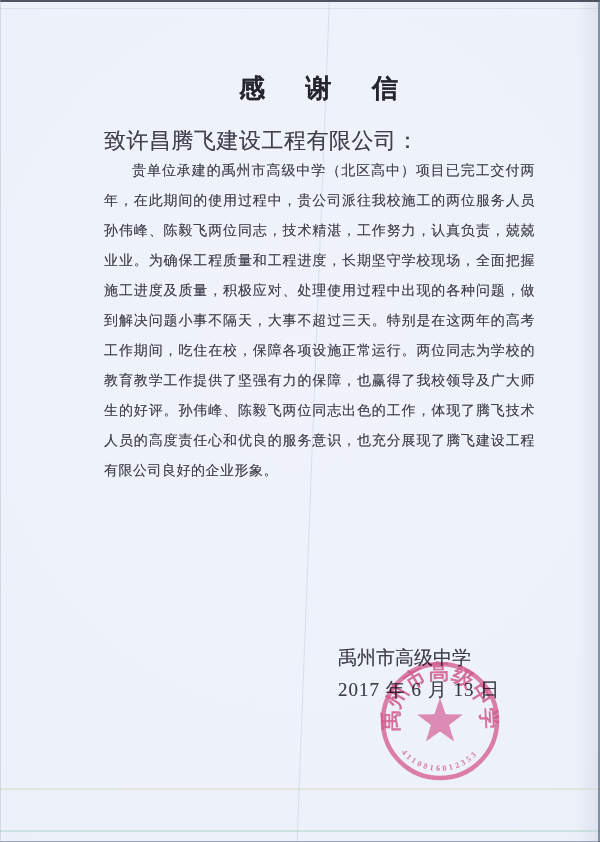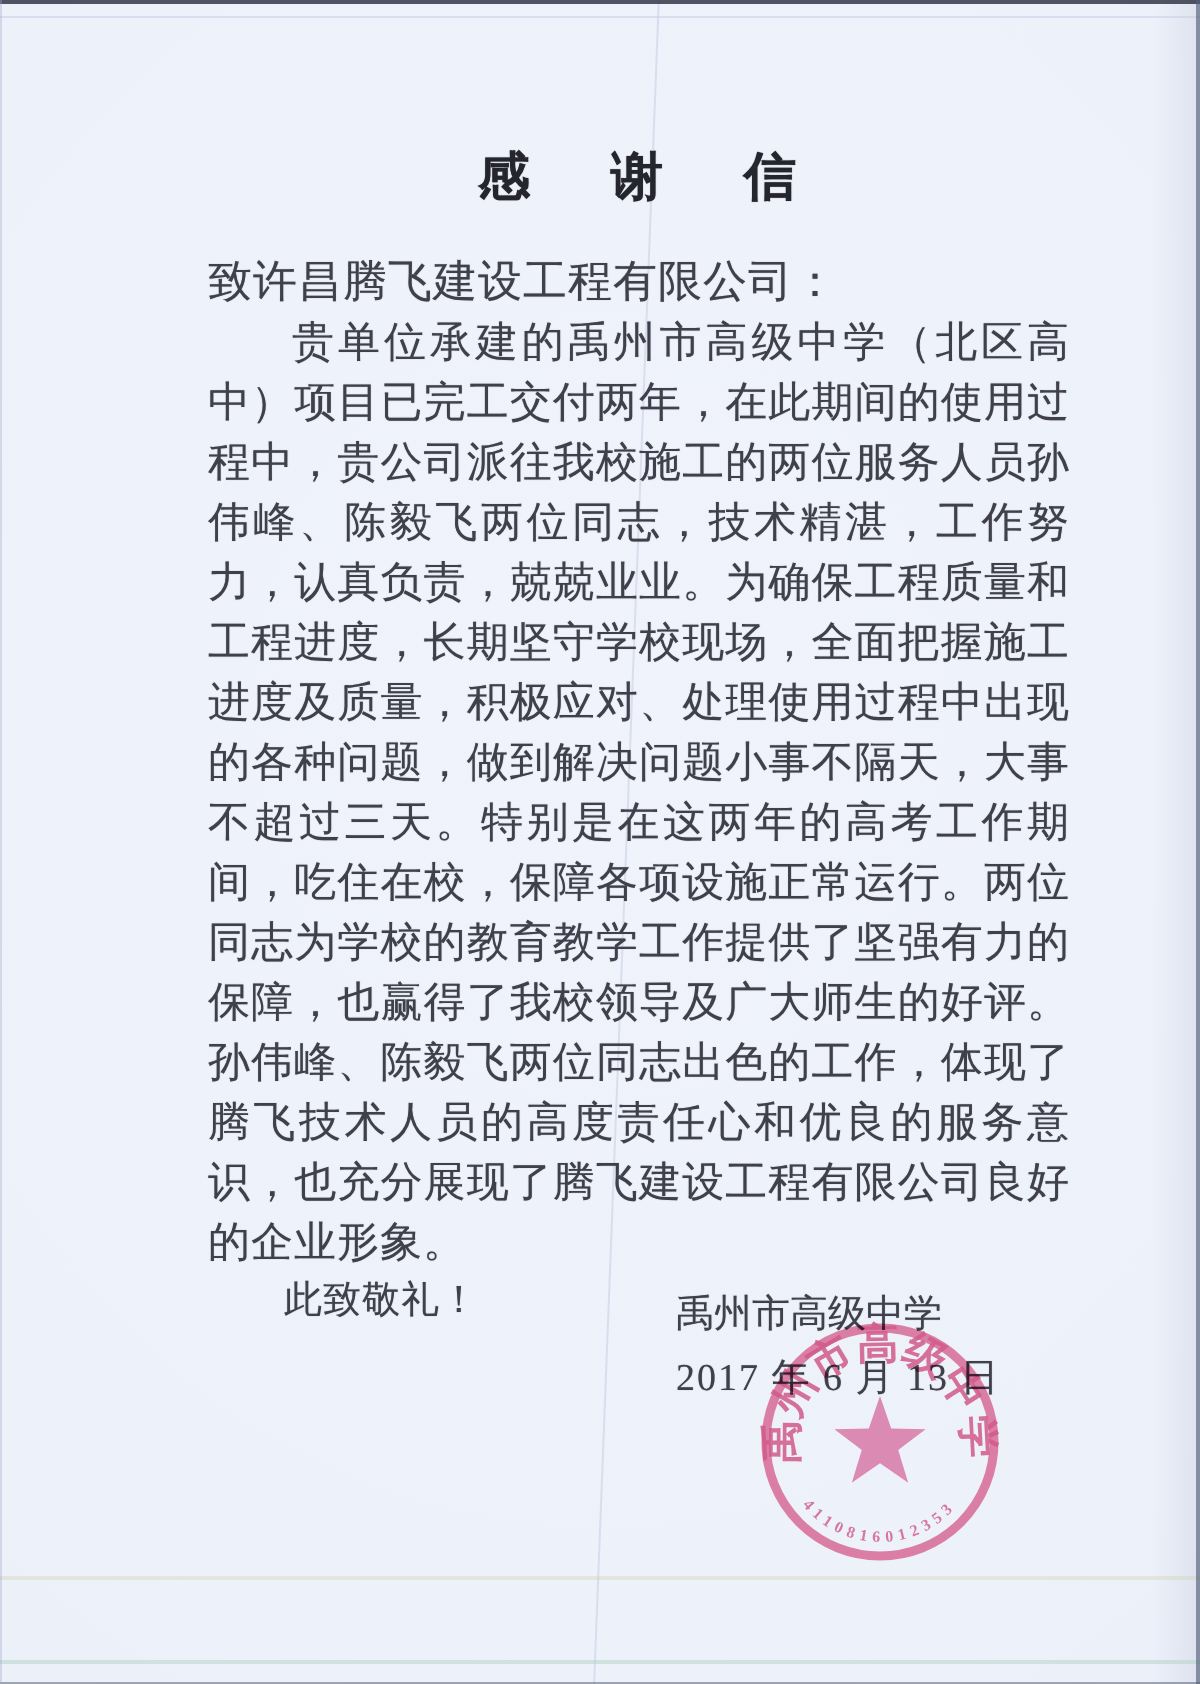--- a/index.html
+++ b/index.html
@@ -30,21 +30,21 @@
     position:absolute; left:104px; top:74px; width:431px;
     color:#3f404b; text-shadow:0 0 .5px rgba(63,64,75,.5);
   }
   .title {
     font-size:26px; line-height:30px; font-weight:bold; text-align:center;
     word-spacing:30px; letter-spacing:2px; color:#24252d;
     text-shadow:0 0 .5px rgba(36,37,45,.7);
   }
   .salutation { margin-top:22px; font-size:22px; line-height:30px; letter-spacing:.5px; }
   .para {
-    font-size:21px; line-height:30px; letter-spacing:.5px;
+    font-size:14px; line-height:30px; letter-spacing:.5px;
     text-align:justify; text-indent:2em;
   }
   .para + .para { margin-top:6px; }
   .closing { font-size:19px; line-height:30px; letter-spacing:.5px; text-indent:2em; }
 
   .sig-block { position:absolute; left:338px; top:646px; font-size:19px; line-height:24px;
                color:#3f404b; text-shadow:0 0 .5px rgba(63,64,75,.5); }
   .sig-date  { margin-top:8px; letter-spacing:1px;text-align:right; }
 
   .stamp {
@@ -58,21 +58,20 @@
 
 <div class="scan-page">
 
   <div class="fold-h1"></div>
   <div class="fold-v"></div>
 
   <div class="letter">
     <h1 class="title">感 谢 信</h1>
     <p class="salutation">致许昌腾飞建设工程有限公司：</p>
     <p class="para">贵单位承建的禹州市高级中学（北区高中）项目已完工交付两年，在此期间的使用过程中，贵公司派往我校施工的两位服务人员孙伟峰、陈毅飞两位同志，技术精湛，工作努力，认真负责，兢兢业业。为确保工程质量和工程进度，长期坚守学校现场，全面把握施工进度及质量，积极应对、处理使用过程中出现的各种问题，做到解决问题小事不隔天，大事不超过三天。特别是在这两年的高考工作期间，吃住在校，保障各项设施正常运行。两位同志为学校的教育教学工作提供了坚强有力的保障，也赢得了我校领导及广大师生的好评。孙伟峰、陈毅飞两位同志出色的工作，体现了腾飞技术人员的高度责任心和优良的服务意识，也充分展现了腾飞建设工程有限公司良好的企业形象。</p>
-    <p class="closing">此致敬礼！</p>
   </div>
 
   <div class="sig-block">
     <div class="sig-org">禹州市高级中学</div>
     <div class="sig-date">2017 年 6 月 13 日</div>
   </div>
 
   <svg class="stamp" viewBox="0 0 140 140">
     <defs>
       <path id="arcTop" d="M 30.4,84 A 42,42 0 1 1 109.6,84" fill="none"></path>

